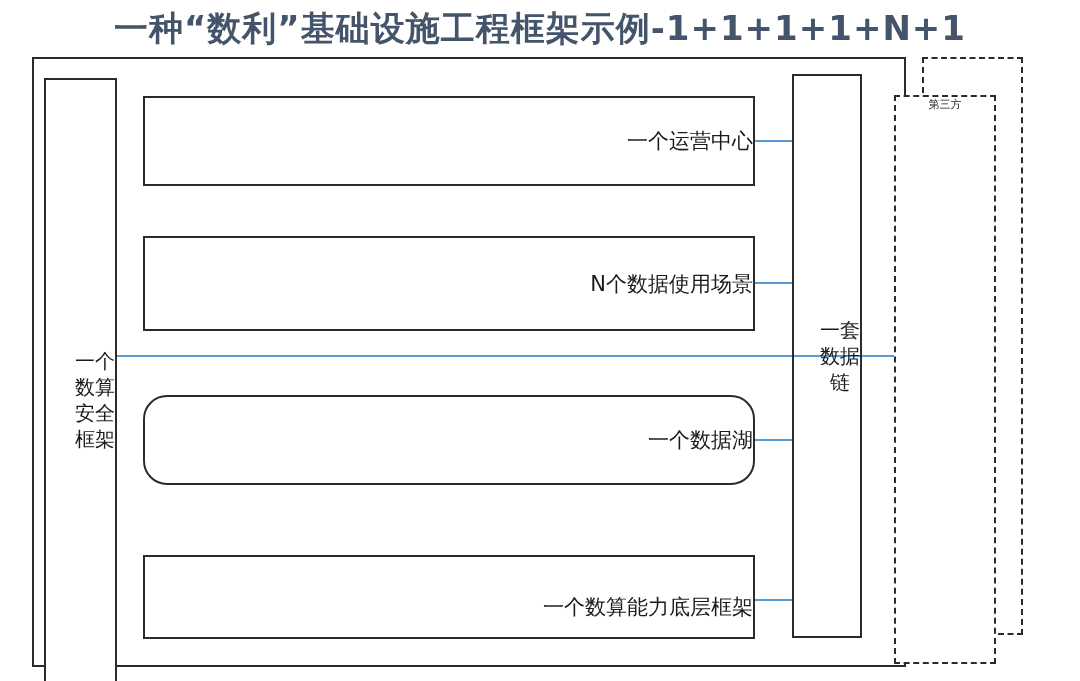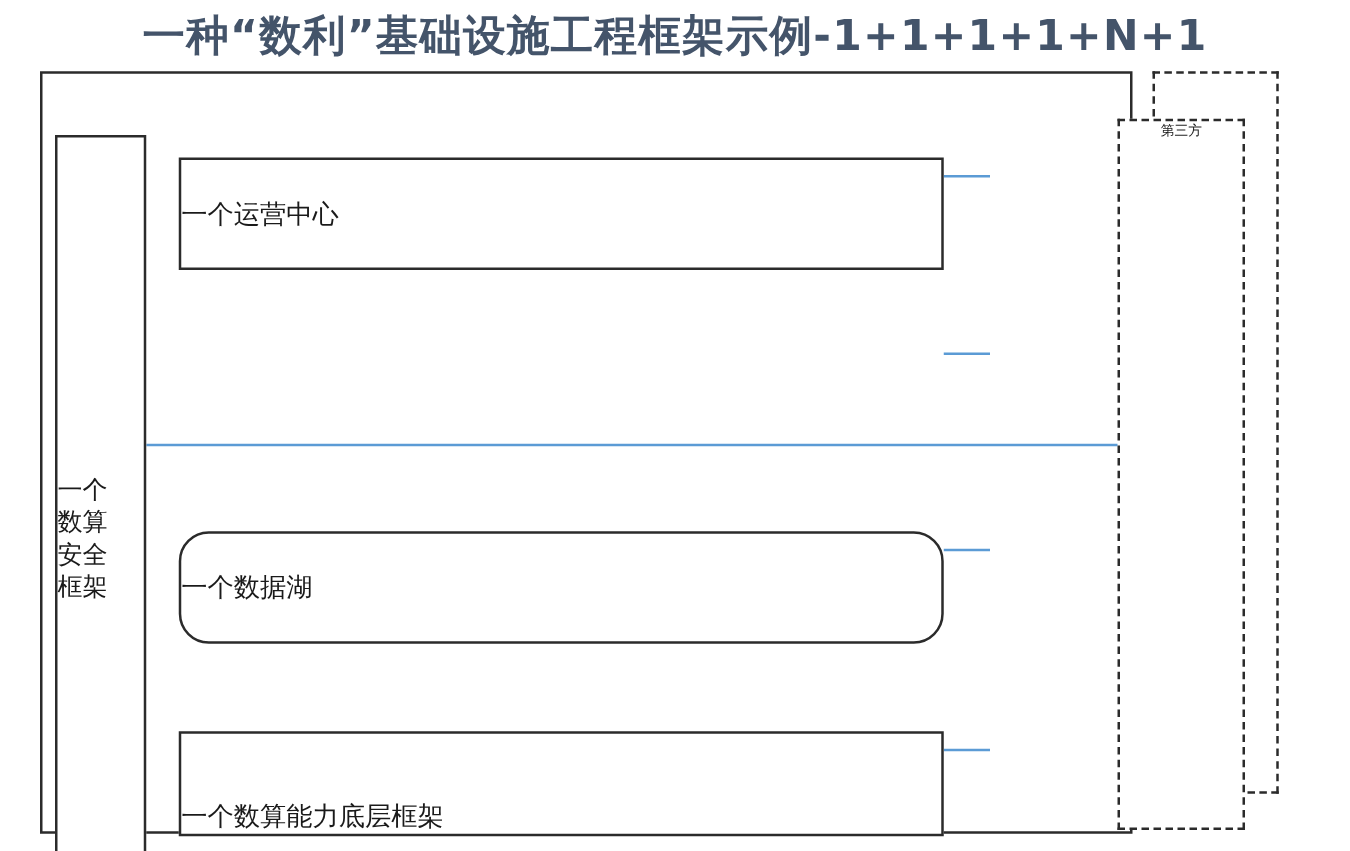--- a/index.html
+++ b/index.html
@@ -29,24 +29,23 @@
     color: var(--c-title);
     letter-spacing: 1px;
   }
   .box {
     position: absolute;
     border: 2px solid var(--c-border);
     background: var(--c-bg);
     color: var(--c-text);
     display: flex;
     align-items: center;
-    justify-content: flex-start;
+    justify-content: flex-end;
     text-align: center;
     z-index: 3;
-    margin-top: 30px;
   }
   .outer-frame {
     position: absolute;
     left: 32px; top: 57px;
     width: 874px; height: 610px;
     border: 2px solid var(--c-border);
     background: var(--c-bg);
     z-index: 1;
   }
   .left-panel {
@@ -61,21 +60,21 @@
     width: 70px; height: 564px;
     font-size: 20px;
     line-height: 26px;
     white-space: pre-line;
     background: transparent; 
   }
   .mid-box { left: 143px; width: 612px; font-size: 21px; }
   .mid-box-1 { top: 96px;  height: 90px; }
   .mid-box-2 { top: 236px; height: 95px; }
   .mid-box-3 { top: 395px; height: 90px; border-radius: 24px; }
-  .mid-box-4 { top: 555px; height: 84px; align-items: flex-end; padding-bottom: 0; }
+  .mid-box-4 { top: 555px; height: 84px; align-items: flex-end; padding-bottom: 16px; }
   .connector {
     position: absolute;
     height: 2px;
     background: var(--c-connector);
     z-index: 2;
   }
   .conn-1 { left: 755px; top: 140px; width: 37px; }
   .conn-2 { left: 755px; top: 282px; width: 37px; }
   .conn-3 { left: 755px; top: 439px; width: 37px; }
   .conn-4 { left: 755px; top: 599px; width: 37px; }
@@ -120,29 +119,37 @@
     <span>一个
 数算
 安全
 框架</span>
   </div>
 
   <div class="box mid-box mid-box-1">
     <span>一个运营中心</span>
   </div>
 
+  <div class="box mid-box mid-box-2">
+    <span>N个数据使用场景</span>
+  </div>
 
   <div class="box mid-box mid-box-3">
     <span>一个数据湖</span>
   </div>
 
   <div class="box mid-box mid-box-4">
     <span>一个数算能力底层框架</span>
   </div>
 
+  <div class="box right-panel">
+    <span>一套
+数据
+链</span>
+  </div>
 
   <div class="dashed-box dashed-box-back"></div>
 
   <div class="dashed-box dashed-box-front">
     <span>第三方</span>
   </div>
 
 </div>
 
 </body></html>

